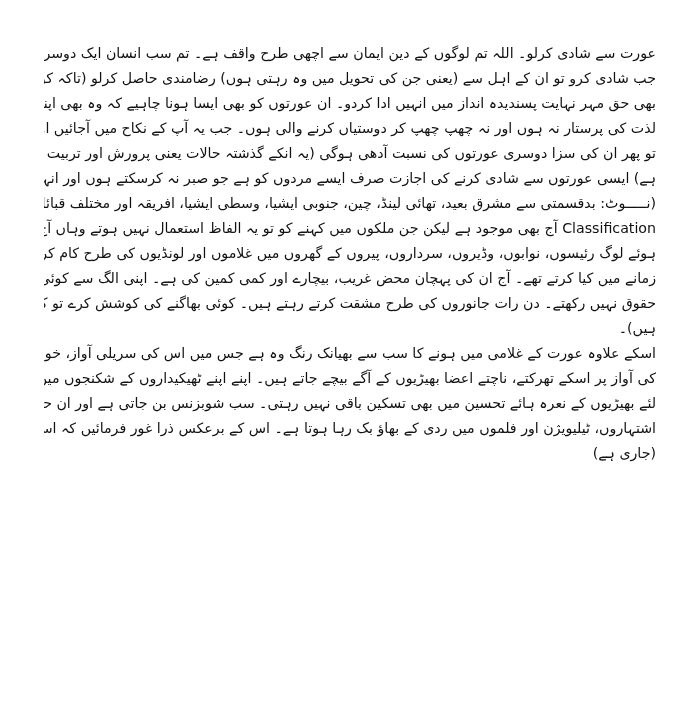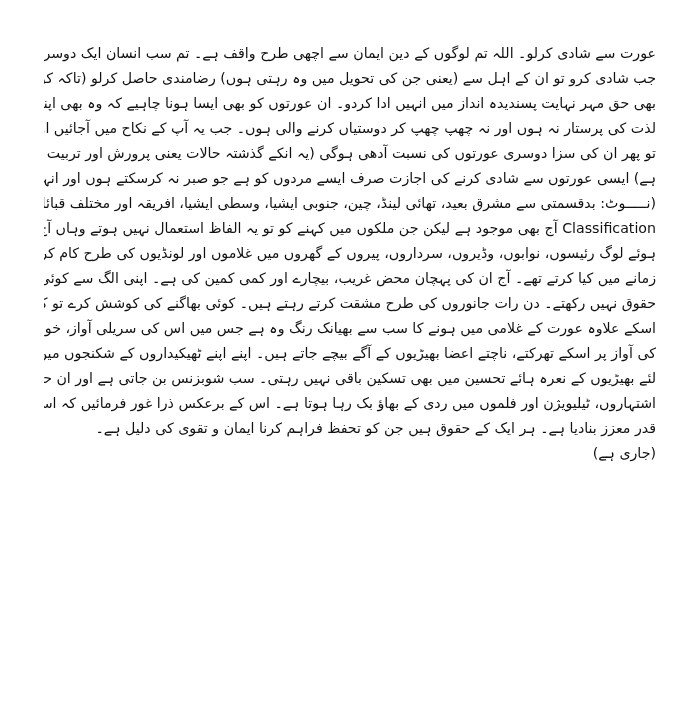--- a/index.html
+++ b/index.html
@@ -48,27 +48,27 @@
     <div class="line">تو پھر ان کی سزا دوسری عورتوں کی نسبت آدھی ہوگی (یہ انکے گذشتہ حالات یعنی پرورش اور تربیت کی خامیوں کی وجہ سے انکے لئے رعایت</div>
     <div class="line">ہے) ایسی عورتوں سے شادی کرنے کی اجازت صرف ایسے مردوں کو ہے جو صبر نہ کرسکتے ہوں اور انہیں گناہ کر گزرنے کا اندیشہ ہو۔ لیکن اگر وہ</div>
   </div>
 
   <div class="paragraph">
     <div class="line">(نـــــوٹ: بدقسمتی سے مشرق بعید، تھائی لینڈ، چین، جنوبی ایشیا، وسطی ایشیا، افریقہ اور مختلف قبائلی تہذیبوں میں غلام اور لونڈی کی Social</div>
     <div class="line">Classification آج بھی موجود ہے لیکن جن ملکوں میں کہنے کو تو یہ الفاظ استعمال نہیں ہوتے وہاں آج بھی اپنی غربت کے ہاتھوں مارے</div>
     <div class="line">ہوئے لوگ رئیسوں، نوابوں، وڈیروں، سرداروں، پیروں کے گھروں میں غلاموں اور لونڈیوں کی طرح کام کرتے ہیں بالکل ایسے جیسے وہ پہلے</div>
     <div class="line">زمانے میں کیا کرتے تھے۔ آج ان کی پہچان محض غریب، بیچارے اور کمی کمین کی ہے۔ اپنی الگ سے کوئی شناخت نہ ہونے کی وجہ سے اپنے کوئی</div>
     <div class="line">حقوق نہیں رکھتے۔ دن رات جانوروں کی طرح مشقت کرتے رہتے ہیں۔ کوئی بھاگنے کی کوشش کرے تو کسی نہ کسی الزام میں پکڑوا دیے جاتے</div>
+    <div class="line last">ہیں)۔</div>
   </div>
 
   <div class="paragraph">
     <div class="line">اسکے علاوہ عورت کے غلامی میں ہونے کا سب سے بھیانک رنگ وہ ہے جس میں اس کی سریلی آواز، خوبصورت چہرہ، جوان بھرپور جسم اور ساز</div>
     <div class="line">کی آواز پر اسکے تھرکتے، ناچتے اعضا بھیڑیوں کے آگے بیچے جاتے ہیں۔ اپنے اپنے ٹھیکیداروں کے شکنجوں میں جکڑی ہوئی مجبور عورتوں کے</div>
     <div class="line">لئے بھیڑیوں کے نعرہ ہائے تحسین میں بھی تسکین باقی نہیں رہتی۔ سب شوبزنس بن جاتی ہے اور ان حوا کی بیٹیوں کا جسم اخباروں، رسالوں،</div>
     <div class="line">اشتہاروں، ٹیلیویژن اور فلموں میں ردی کے بھاؤ بک رہا ہوتا ہے۔ اس کے برعکس ذرا غور فرمائیں کہ اسلام نے ہر قسم کے انسانی رشتوں کو کس</div>
-    <div class="line last">قدر معزز بنادیا ہے۔ ہر ایک کے حقوق ہیں جن کو تحفظ فراہم کرنا ایمان و تقوی کی دلیل ہے۔</div>
   </div>
 
   <div class="paragraph">
     <div class="line last">(جاری ہے)</div>
   </div>
 
 </div>
 
 </body></html>

